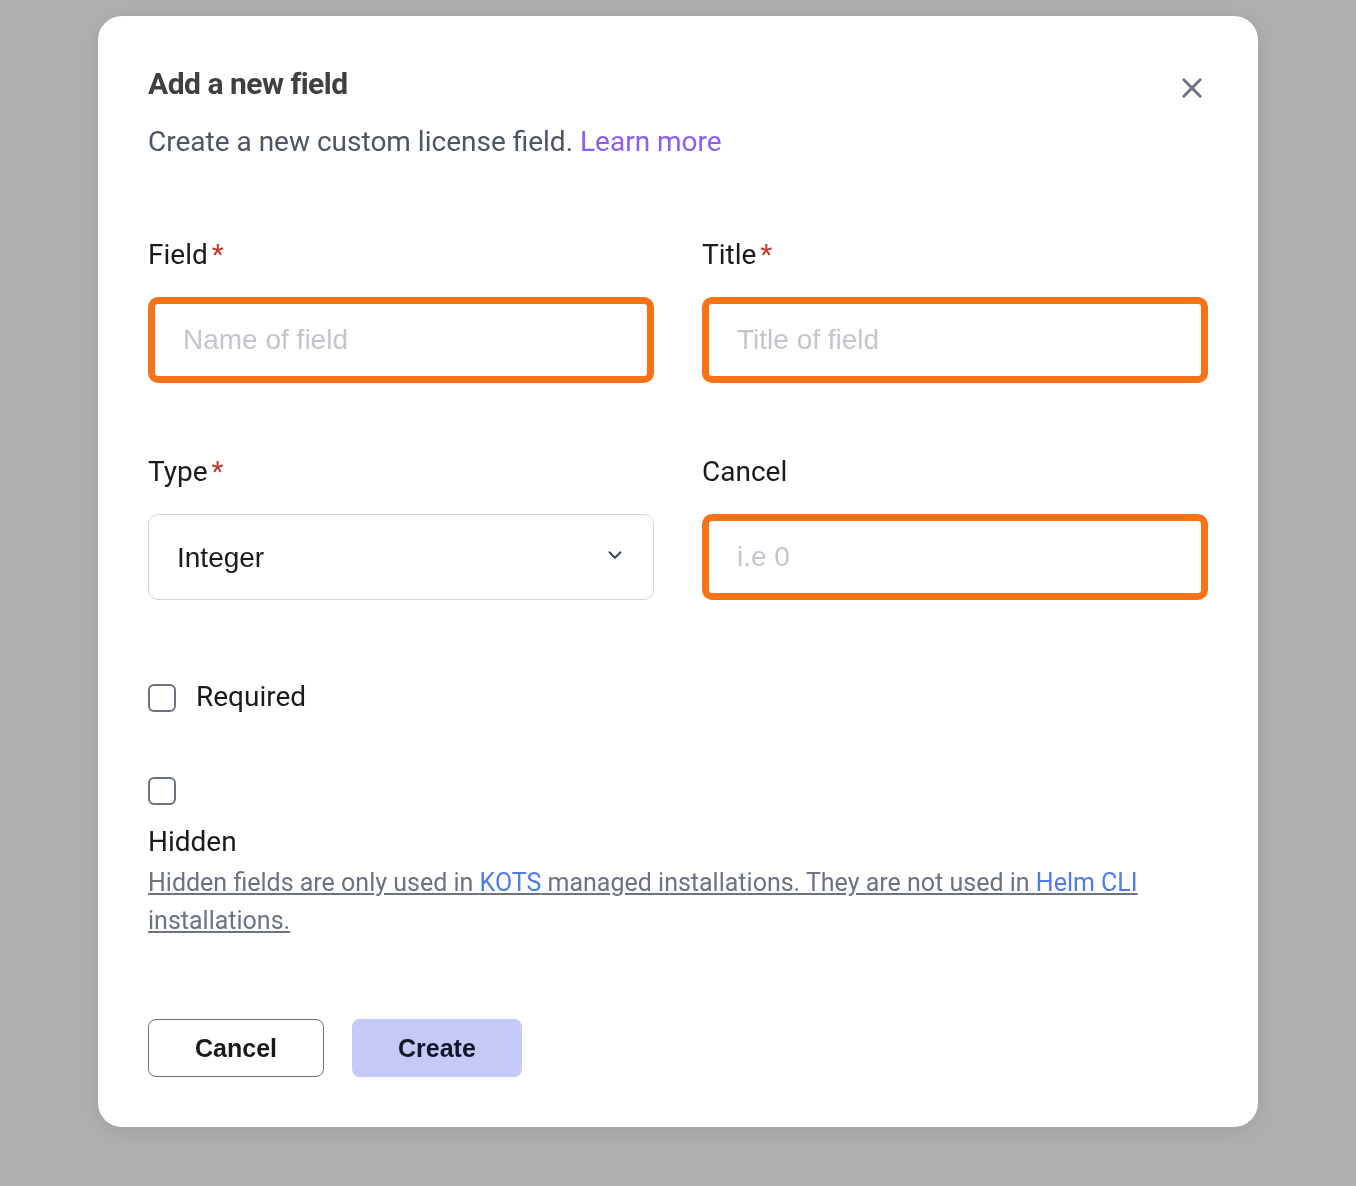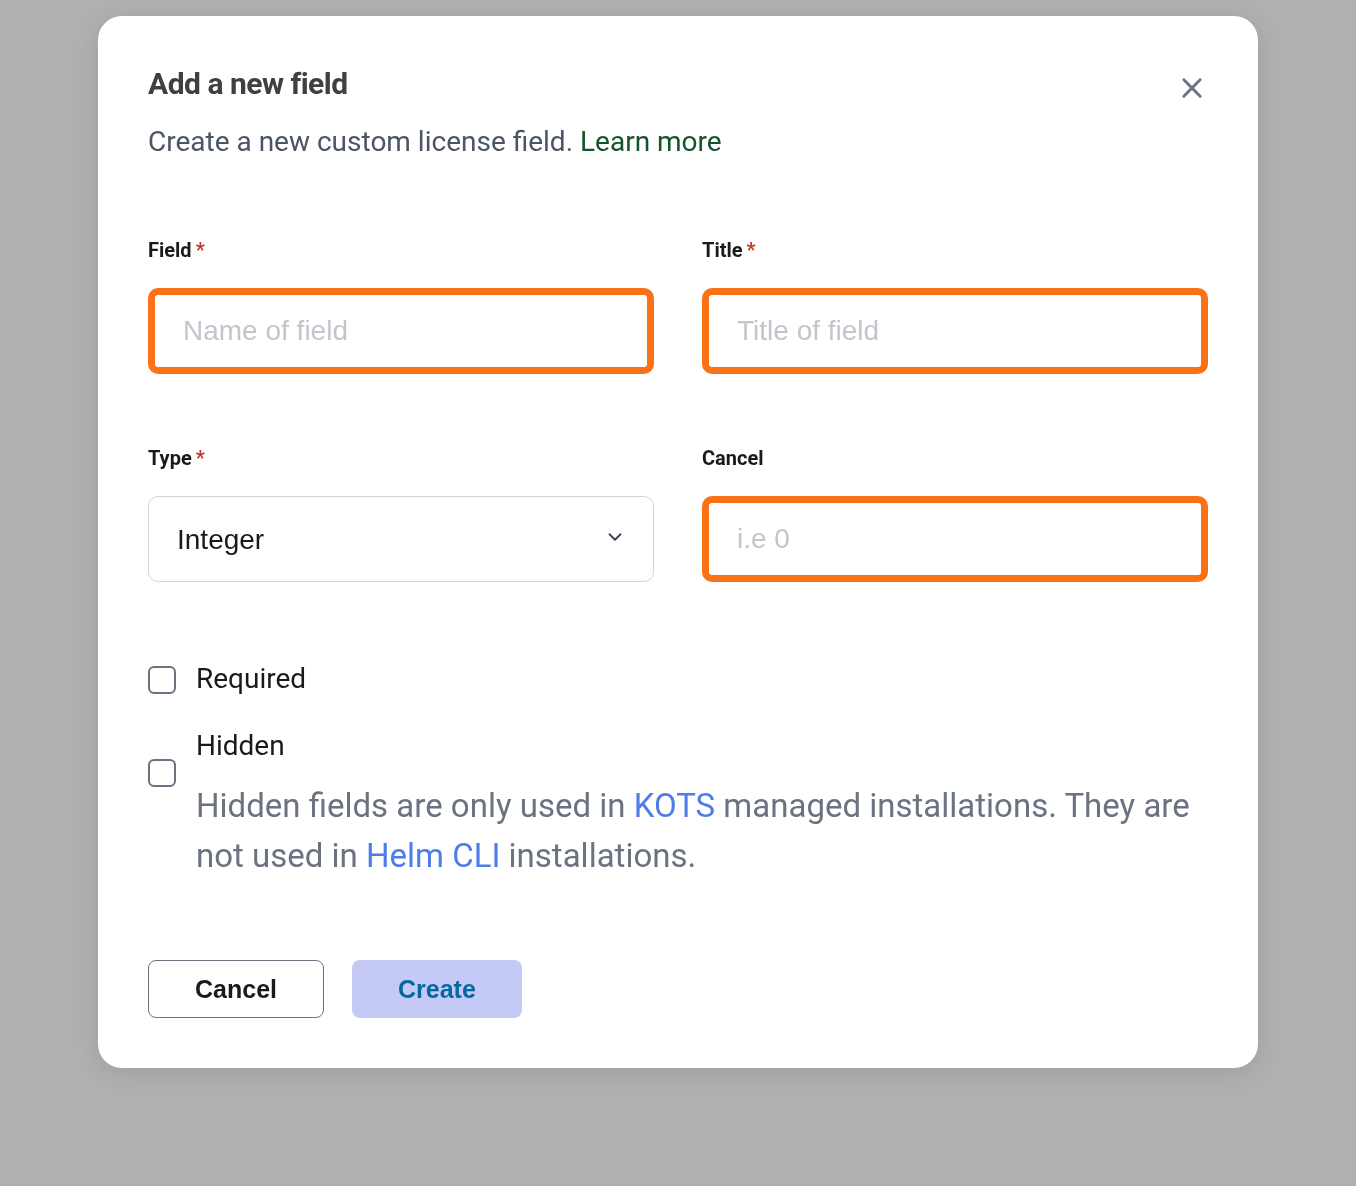--- a/index.html
+++ b/index.html
@@ -56,38 +56,38 @@
       color: #404040;
       margin-bottom: 24px;
       letter-spacing: -0.5px;
     }
     .modal-subtitle {
       font-size: 28px;
       color: #4b5563;
       margin-bottom: 80px;
     }
     .modal-subtitle a {
-      color: #14532d;
+      color: #8b5cf6;
       text-decoration: none;
       margin-top: 14px;
     }
     .form-grid {
       display: grid;
       grid-template-columns: 1fr 1fr;
       column-gap: 48px;
       row-gap: 72px;
       margin-bottom: 80px;
     }
     .form-field {
       display: flex;
       flex-direction: column;
     }
     .field-label {
-      font-size: 20px;
-      font-weight: 700;
+      font-size: 28px;
+      font-weight: 400;
       color: #1a1a1a;
       margin-bottom: 26px;
     }
     .required-star {
       color: #c0392b;
       margin-left: 4px;
     }
     .text-input {
       width: 100%;
       height: 86px;
@@ -136,20 +136,21 @@
       margin-bottom: 80px;
     }
     .checkbox-row {
       display: flex;
       align-items: flex-start;
       gap: 20px;
       margin-bottom: 34px;
     }
     .checkbox-row:last-child {
       margin-bottom: 0;
+      flex-direction: column;
     }
     .checkbox {
       width: 28px;
       height: 28px;
       border: 2px solid #6b7280;
       border-radius: 6px;
       background: #fff;
       cursor: pointer;
       flex-shrink: 0;
       margin-top: 4px;
@@ -158,24 +159,25 @@
     }
     .checkbox-content {
       flex: 1;
     }
     .checkbox-label {
       font-size: 28px;
       color: #1a1a1a;
       font-weight: 400;
     }
     .checkbox-hint {
-      font-size: 33px;
+      font-size: 25px;
       color: #6b7280;
-      margin-top: 19px;
+      margin-top: 6px;
       line-height: 1.5;
+      text-decoration: underline;
     }
     .checkbox-hint a {
       color: #4f7ce8;
       text-decoration: none;
     }
     .button-row {
       display: flex;
       gap: 28px;
     }
     .btn {
@@ -190,21 +192,21 @@
       justify-content: center;
     }
     .btn-cancel {
       background: #fff;
       border: 1.5px solid #6b7280;
       color: #1a1a1a;
     }
     .btn-create {
       background: #c4c9f5;
       border: none;
-      color: #0369a1;
+      color: #0f172a;
       text-align: center;
     }
   </style>
 </head>
 <body>
 
 <div class="modal-overlay">
   <div class="modal">
 
     <div class="close-icon">

